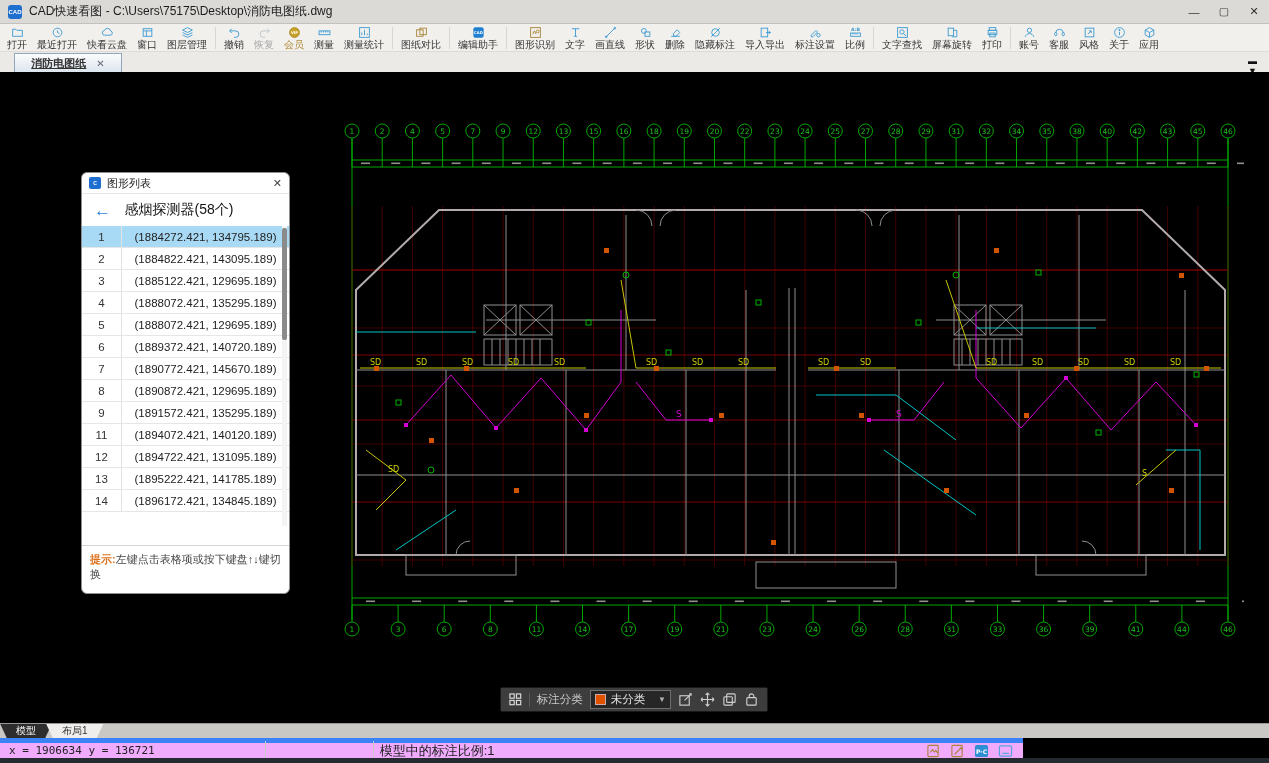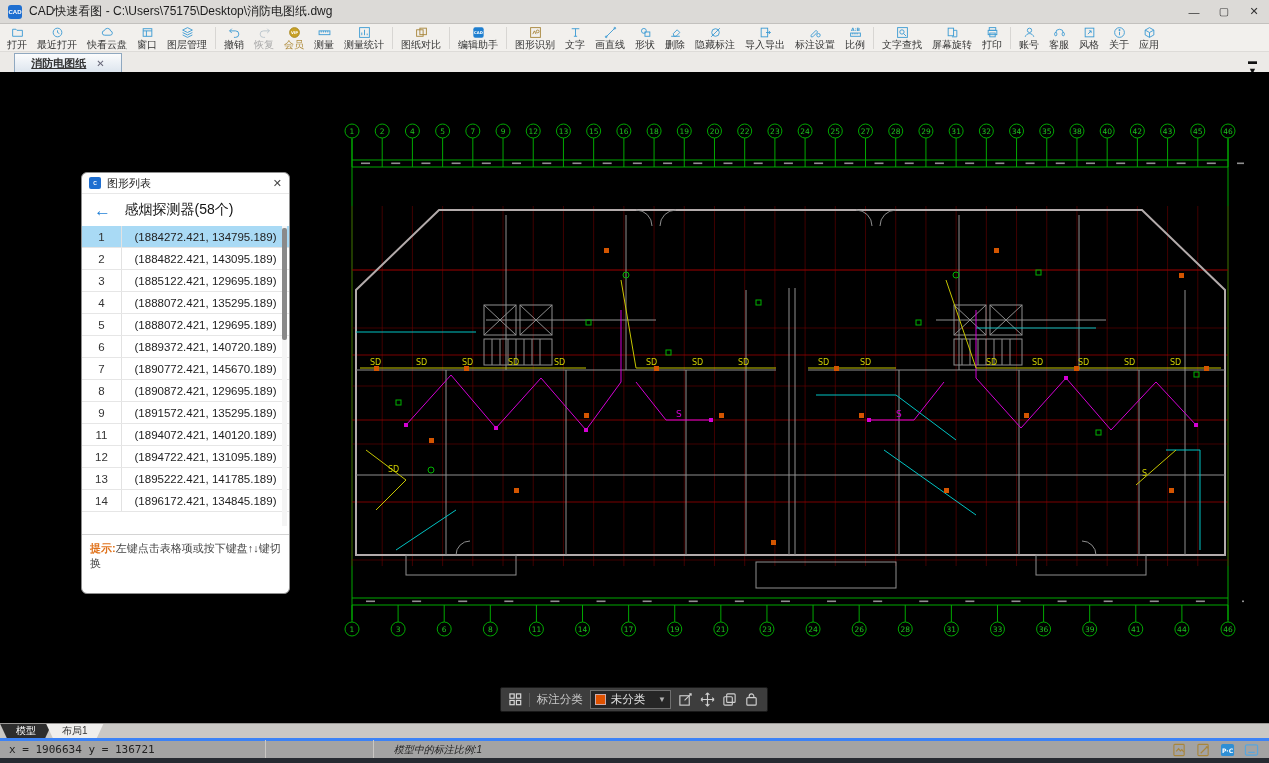--- a/index.html
+++ b/index.html
@@ -59,21 +59,21 @@
   .col-coord { flex:1; display:flex; align-items:center; justify-content:center;
     font-size:11.5px; font-weight:bold; color:#111; }
   .rows { height:308px; overflow:hidden; position:relative; }
   .row { height:22px; display:flex; border-bottom:1px solid #e6e6e6; background:#fff; }
   .row.selected { background:#a9daf5; }
   .cell-no { width:40px; display:flex; align-items:center; justify-content:center;
     font-size:11.5px; color:#333; border-right:1px solid #e2e2e2; }
   .cell-coord { flex:1; display:flex; align-items:center; justify-content:center; font-size:11.5px; color:#222; }
   .v-scrollbar { position:absolute; right:2px; top:0px; width:5px; height:300px; background:#f4f4f4; }
   .v-thumb { position:absolute; left:0; top:2px; width:5px; height:112px; background:#8a8a8a; border-radius:2px; }
-  .panel-footer { height:39px; border-top:1px solid #d4d4d4; padding:6px 8px 0 8px; font-size:11px; color:#444; }
+  .panel-footer { height:39px; border-top:1px solid #d4d4d4; padding:6px 8px 0 8px; font-size:11px; color:#444;margin-top:11px; }
   .hint-prefix { color:#e0731d; font-weight:bold; }
 
   
   .anno-bar { position:absolute; left:500px; top:615px; width:268px; height:25px; background:#3d3d3d;
     border:1px solid #191919; border-radius:2px; display:flex; align-items:center; padding:0 8px; gap:7px; }
   .anno-grid-icon svg { width:13px; height:13px; display:block; }
   .anno-sep { width:1px; height:14px; background:#5a5a5a; }
   .anno-label { font-size:11.5px; color:#c8c8c8; white-space:nowrap; }
   .anno-select { width:112px; height:19px; background:#262626; border:1px solid #6f6f6f;
     display:flex; align-items:center; padding:0 4px; gap:5px; }
@@ -84,26 +84,26 @@
 
   
   .sheettabs { position:absolute; left:0; top:723px; width:1269px; height:15px; background:#cac8c5;
     border-top:1px solid #9a9896; display:flex; align-items:center; }
   .sheet-tab { height:15px; display:flex; align-items:center; justify-content:center; font-size:10px;
     padding:0 16px; clip-path:polygon(0 0,100% 0,calc(100% - 7px) 100%,7px 100%); }
   .sheet-tab.active { background:#2d2d2d; color:#fff; }
   .sheet-tab.inactive { background:#efeeec; color:#333; margin-left:-6px; border-bottom:1px solid #9a9896; }
 
   
-  .statusbar { position:absolute; left:0; top:738px; width:1269px; height:20px; background:#a3a3a3;
-    border-top:3px solid #3b82f6; display:flex; align-items:center; }
+  .statusbar { position:absolute; left:0; top:738px; width:1023px; height:20px; background:#f0abfc;
+    border-top:5px solid #3b82f6; display:flex; align-items:center; }
   .coords { font-family:"DejaVu Sans Mono", monospace; font-size:11px; color:#222; margin-left:9px; }
   .st-sep { width:1px; height:20px; background:#c9c7c4; }
   .st-sep.s1 { margin-left:110px; } .st-sep.s2 { margin-left:107px; }
-  .scale-text { font-size:10px; color:#222; margin-left:20px;font-style:italic; }
+  .scale-text { font-size:13px; color:#222; margin-left:6px; }
   .st-icons { margin-left:auto; display:flex; align-items:center; gap:9px; margin-right:10px; }
   .st-icon svg { width:15px; height:14px; display:block; }
 
   .bottomstrip { position:absolute; left:0; top:758px; width:1269px; height:5px; background:#262a31; }
 
   text { font-family:"DejaVu Sans", sans-serif; }
 </style>
 </head>
 <body>
 

